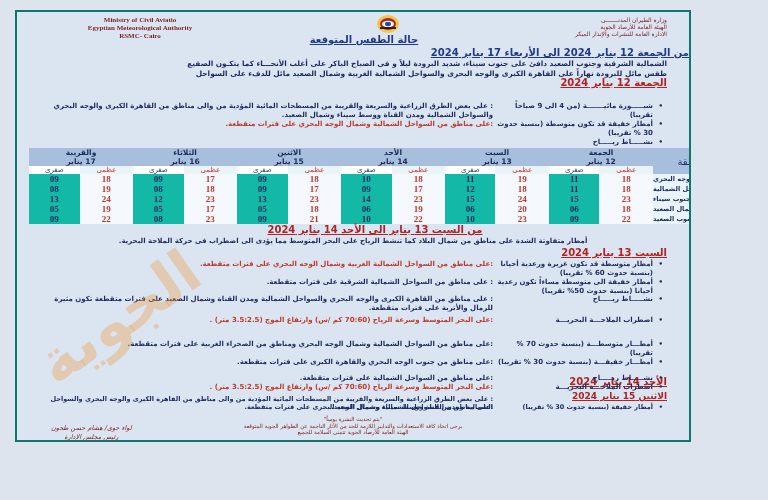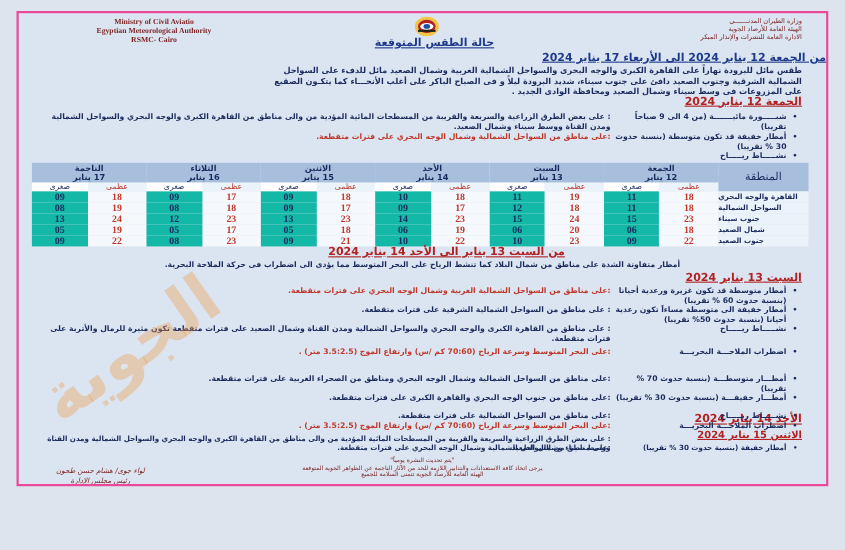--- a/index.html
+++ b/index.html
@@ -1,17 +1,17 @@
 <!DOCTYPE html>
 <html><head>
 <meta charset="utf-8">
 <style>
   html,body{margin:0;padding:0;}
   body{width:768px;height:500px;background:#dde4ee;position:relative;overflow:hidden;font-family:"DejaVu Sans",sans-serif;}
-  .frame{position:absolute;left:15px;top:10px;width:738px;height:432px;border:2px solid #ec4899;background:#dbe5f1;box-sizing:border-box;overflow:hidden;}
+  .frame{position:absolute;left:15px;top:10px;width:676px;height:432px;border:2px solid #0f766e;background:#dbe5f1;box-sizing:border-box;overflow:hidden;}
   .hdr-left{position:absolute;left:48px;top:4px;width:150px;text-align:center;font-family:"Liberation Serif",serif;font-weight:bold;font-size:7px;line-height:8px;color:#7b1f1f;}
   .hdr-right{position:absolute;right:22px;top:4px;width:140px;text-align:right;direction:rtl;font-size:6px;line-height:7px;color:#7b1f1f;}
   .logo{position:absolute;left:360px;top:3px;width:22px;height:18px;}
   .title{position:absolute;left:0;right:0;top:22px;text-align:center;direction:rtl;font-weight:bold;font-size:10px;color:#1f3a8a;text-decoration:underline;padding-left:22px;}
   .subtitle{position:absolute;left:0;right:0;top:35px;text-align:right;direction:rtl;font-weight:bold;font-size:10px;color:#1f3a8a;text-decoration:underline;margin-left:35px;}
   .rtl{direction:rtl;text-align:right;}
   .para{position:absolute;left:20px;right:22px;top:47px;font-size:7.4px;line-height:9.5px;font-weight:bold;color:#1a2a5c;}
   .red{color:#c0392b;}
   .day-h{font-weight:bold;font-size:10px;color:#b22222;text-decoration:underline;}
   .row2{position:absolute;left:22px;right:22px;display:flex;direction:rtl;font-size:7px;line-height:8.5px;font-weight:bold;color:#1a2a5c;}
@@ -56,23 +56,22 @@
   <div class="hdr-right">
     <div>وزارة الطيران المدنـــــــى</div>
     <div>الهيئة العامة للأرصاد الجوية</div>
     <div>الادارة العامة للنشرات والإنذار المبكر</div>
   </div>
 
   <div class="title">حالة الطقس المتوقعة</div>
   <div class="subtitle">من الجمعة 12 يناير 2024  الى الأربعاء 17 يناير 2024</div>
 
   <div class="para rtl">
+    <div>الشمالية الشرقية وجنوب الصعيد دافئ على جنوب سيناء، شديد البرودة ليلاً و فى الصباح الباكر على أغلب الأنحـــاء كما يتكـون الصقيع</div>
     <div>طقس مائل للبرودة نهاراً على القاهرة الكبرى والوجه البحرى والسواحل الشمالية الغربية وشمال الصعيد مائل للدفء على السواحل</div>
-    <div>الشمالية الشرقية وجنوب الصعيد دافئ على جنوب سيناء، شديد البرودة ليلاً و فى الصباح الباكر على أغلب الأنحـــاء كما يتكـون الصقيع</div>
-    <div>على المزروعات فى وسط سيناء وشمال الصعيد ومحافظة الوادى الجديد .</div>
     <div class="day-h">الجمعة 12 يناير 2024</div>
   </div>
 
   <div class="row2" style="top:90px;">
     <div class="b">شبـــــورة مائيـــــــة (من 4 الى 9 صباحاً تقريبا)</div>
     <div class="d">: على بعض الطرق الزراعية والسريعة والقريبة من المسطحات المائية المؤدية من والى مناطق من القاهرة الكبرى والوجه البحري والسواحل الشمالية ومدن القناة ووسط سيناء وشمال الصعيد.</div>
   </div>
   <div class="row2" style="top:108px;">
     <div class="b">أمطار خفيفة قد تكون متوسطة (بنسبة حدوث 30 % تقريبا)</div>
     <div class="d red">:على مناطق من السواحل الشمالية وشمال الوجه البحري على فترات متقطعة.</div>
@@ -99,21 +98,21 @@
           </th>
       <th class="dh" colspan="2">
             <div>الاثنين</div>
             <div>15 يناير</div>
           </th>
       <th class="dh" colspan="2">
             <div>الثلاثاء</div>
             <div>16 يناير</div>
           </th>
       <th class="dh" colspan="2">
-            <div>الناجمة</div>
+            <div>والقريبة</div>
             <div>17 يناير</div>
           </th>
     </tr>
     <tr>
       <td class="mx">عظمى</td>
           <td class="mn">صغرى</td>
       <td class="mx">عظمى</td>
           <td class="mn">صغرى</td>
       <td class="mx">عظمى</td>
           <td class="mn">صغرى</td>

